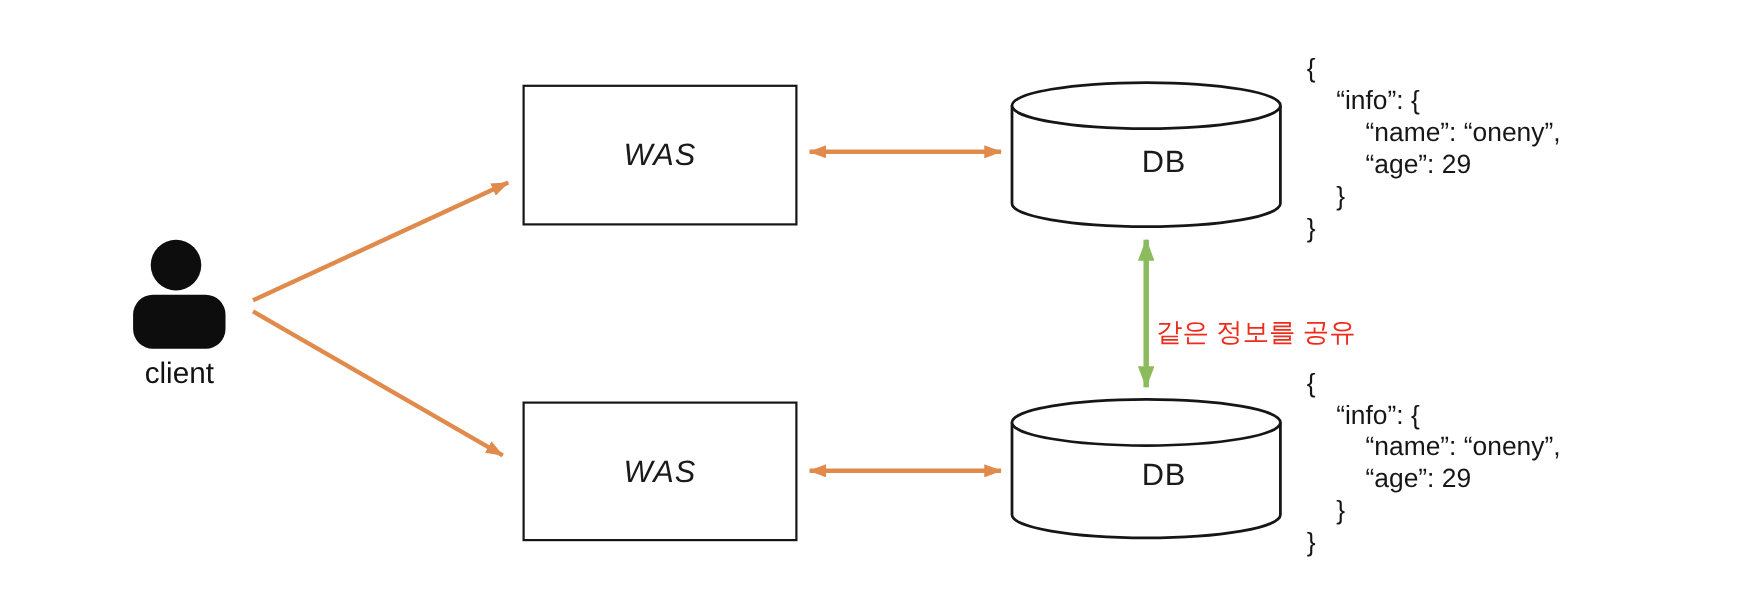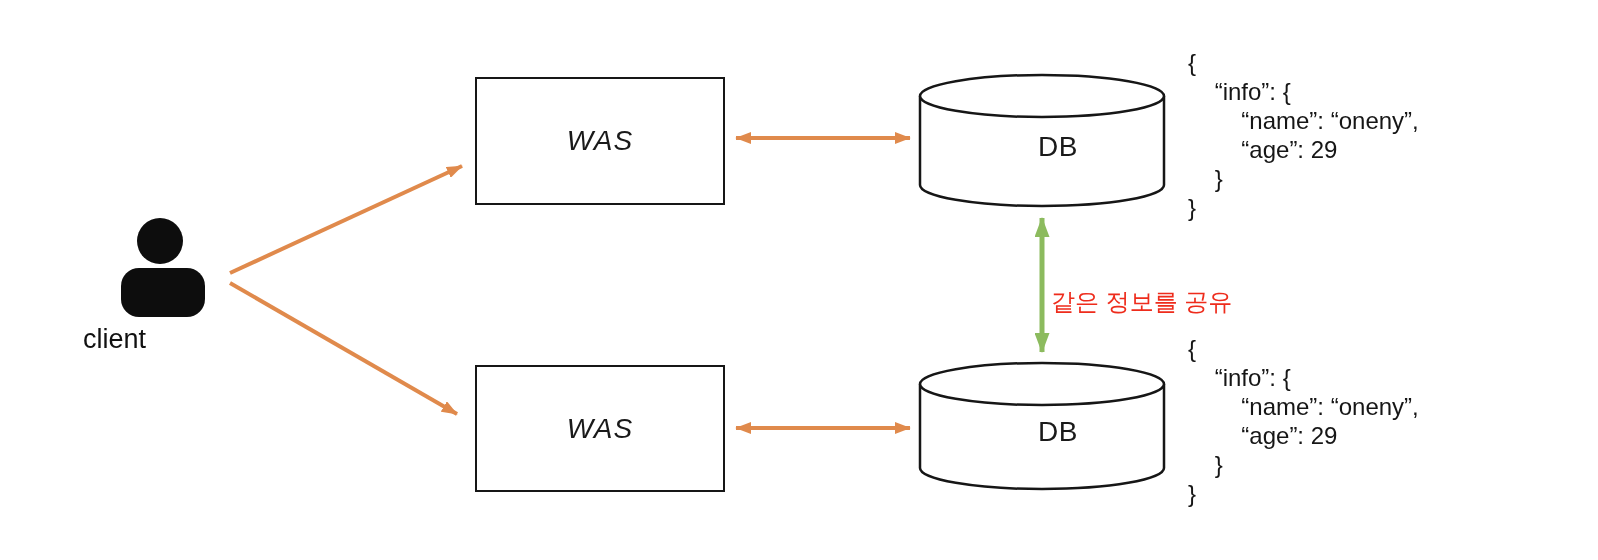--- a/index.html
+++ b/index.html
@@ -48,21 +48,21 @@
     color: #1a1a1a;
     letter-spacing: 0.5px;
   }
   .db-label.top    { left: 920px; top: 131px; }
   .db-label.bottom { left: 920px; top: 416px; }
 
   .client-label {
     position: absolute;
     left: 83px; top: 324px;
     width: 160px;
-    text-align: left;
+    text-align: center;
     font-size: 27px;
     color: #111111;
   }
 
   .json-block {
     position: absolute;
     left: 1188px;
     font-size: 24px;
     line-height: 29px;
     color: #161616;

